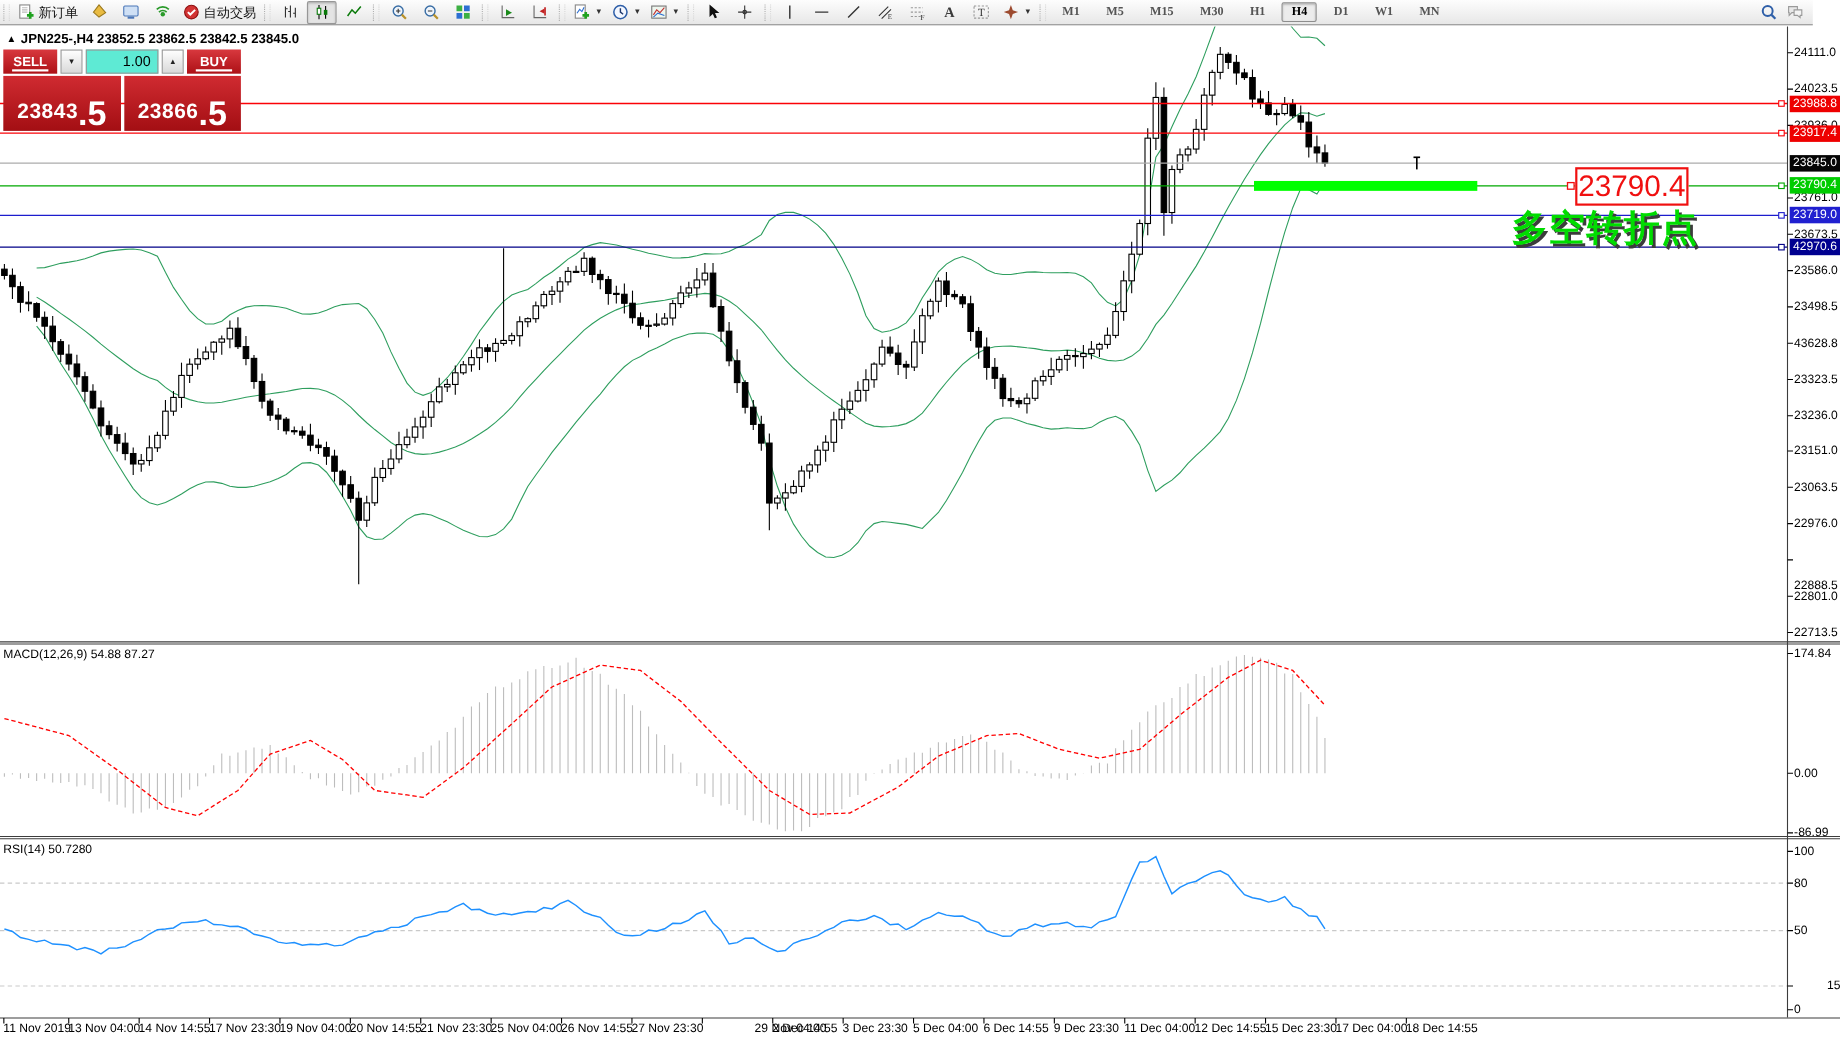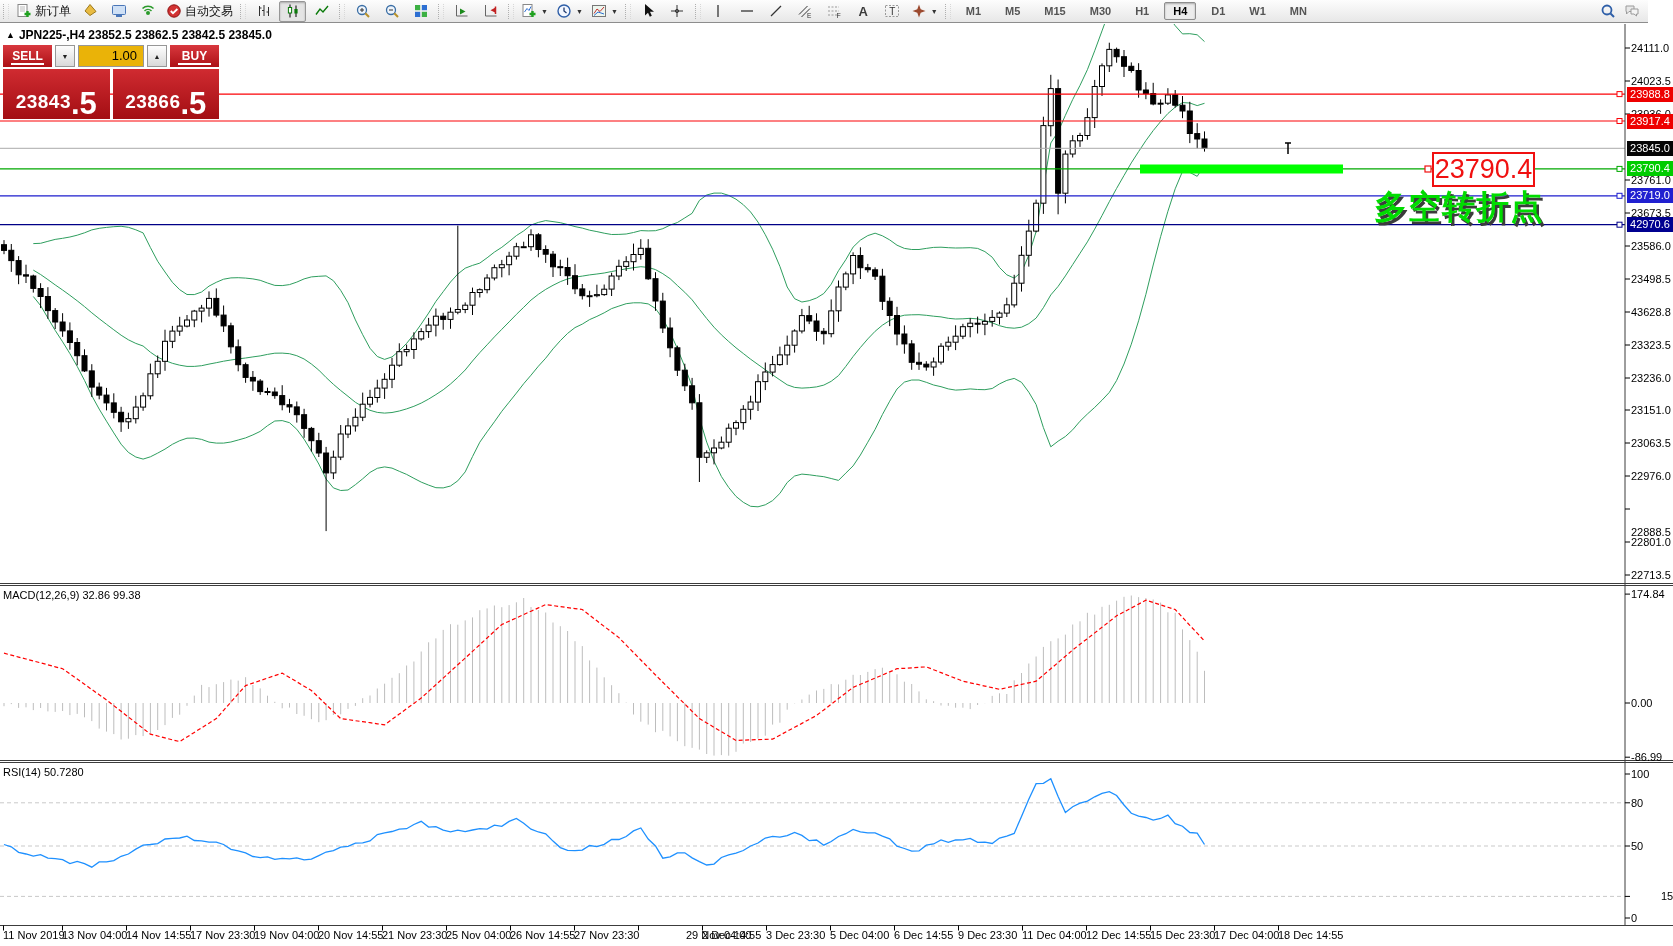--- a/index.html
+++ b/index.html
@@ -1,21 +1,21 @@
 <!DOCTYPE html>
 <html><head>
 <meta charset="utf-8">
 <style>
   html,body{margin:0;padding:0;}
   body{width:1673px;height:946px;position:relative;background:#fff;overflow:hidden;
        font-family:"Liberation Sans",sans-serif;-webkit-font-smoothing:antialiased;}
   
   #toolbar{position:absolute;left:0;top:0;width:1648px;height:22px;z-index:30;
            display:flex;align-items:center;background:linear-gradient(#fdfdfd,#e7e7e7);
-           border-bottom:1px solid #8d8d8d;}
+           border-bottom:1px solid #8d8d8d;font-family:Liberation Serif, serif;}
   .tb-grip{width:4px;height:15px;border-left:1px dotted #b0b0b0;border-right:1px dotted #d8d8d8;margin:0 3px;}
   .tb-btn{height:19px;min-width:21px;display:flex;align-items:center;justify-content:center;
           gap:3px;padding:0 2px;margin:0 1px;border:1px solid transparent;border-radius:2px;}
   .tb-btn.active{background:#e4e4e4;border-color:#979797;box-shadow:inset 0 1px 2px rgba(0,0,0,.25);}
   .tb-btn .dd{font-size:7px;color:#333;margin-left:1px;}
   .tb-label{font-size:12px;color:#111;white-space:nowrap;}
   .tb-icon{width:16px;height:16px;display:inline-block;}
   .tf-btn{font-size:11px;font-weight:700;color:#555;padding:2px 8px;margin:0 3px;border:1px solid transparent;border-radius:2px;}
   .tf-btn.active{background:#ececec;border-color:#8d8d8d;box-shadow:inset 0 1px 2px rgba(0,0,0,.28);color:#000;}
   #tb-right{margin-left:auto;display:flex;align-items:center;margin-right:8px;gap:8px;}
@@ -30,21 +30,21 @@
   #chart-title{position:absolute;left:6px;top:28px;z-index:8;font-size:12px;font-weight:700;color:#000;}
   #chart-title .tri{font-size:9px;margin-right:4px;vertical-align:1px;}
   
   #ocp{position:absolute;left:3px;top:45px;width:216px;z-index:10;}
   #ocp-row1{display:flex;height:22px;gap:3px;}
   .ocp-btn{width:49px;background:linear-gradient(#d8383e,#ad1116);color:#fff;font-size:12px;font-weight:700;
            display:flex;align-items:center;justify-content:center;position:relative;}
   .ocp-btn::after{content:"";position:absolute;bottom:2px;left:8px;right:8px;height:2px;background:#fff;}
   .spin{width:20px;background:linear-gradient(#fefefe,#d9d9d9);border:1px solid #979797;font-size:7px;
         display:flex;align-items:center;justify-content:center;color:#222;box-sizing:border-box;}
-  #vol{flex:1;background:#eab308;border:1px solid #979797;font-size:13px;color:#000;text-align:right;
+  #vol{flex:1;background:#5eead4;border:1px solid #979797;font-size:13px;color:#000;text-align:right;
        padding:0 6px 16px 0;box-sizing:border-box;line-height:20px;}
   #ocp-row2{display:flex;gap:3px;height:50px;margin-top:2px;}
   .price-box{flex:1;background:linear-gradient(#d02b31,#a30e13);color:#fff;display:flex;
              align-items:flex-end;justify-content:center;padding-bottom:3px;}
   .pb-main{font-size:19px;font-weight:700;margin-bottom:3px;letter-spacing:.5px;}
   .pb-frac{font-size:31px;font-weight:700;line-height:25px;}
   
   #callout{position:absolute;left:1432px;top:152px;width:99px;height:31px;border:2px solid #f01010;
            background:#fff;color:#f01010;font-size:27px;text-align:center;line-height:30px;z-index:7;}
   #cn-note{position:absolute;left:1374px;top:185px;z-index:7;font-size:33px;font-weight:700;
@@ -696,15 +696,15 @@
     <div class="date-label" style="top: 929px; left: 702px;">2 Dec 14:55</div>
     <div class="date-label" style="top: 929px; left: 766px;">3 Dec 23:30</div>
     <div class="date-label" style="top: 929px; left: 830px;">5 Dec 04:00</div>
     <div class="date-label" style="top: 929px; left: 894px;">6 Dec 14:55</div>
     <div class="date-label" style="top: 929px; left: 958px;">9 Dec 23:30</div>
     <div class="date-label" style="top: 929px; left: 1022px;">11 Dec 04:00</div>
     <div class="date-label" style="top: 929px; left: 1086px;">12 Dec 14:55</div>
     <div class="date-label" style="top: 929px; left: 1150px;">15 Dec 23:30</div>
     <div class="date-label" style="top: 929px; left: 1214px;">17 Dec 04:00</div>
     <div class="date-label" style="top: 929px; left: 1278px;">18 Dec 14:55</div>
-    <div class="ind-label" style="top: 589px; left: 3px;">MACD(12,26,9) 32.86 99.38</div>
+    <div class="ind-label" style="top: 589px; left: 3px;">MACD(12,26,9) 54.88 87.27</div>
     <div class="ind-label" style="top: 766px; left: 3px;">RSI(14) 50.7280</div>
   </div>
 
 </body></html>

